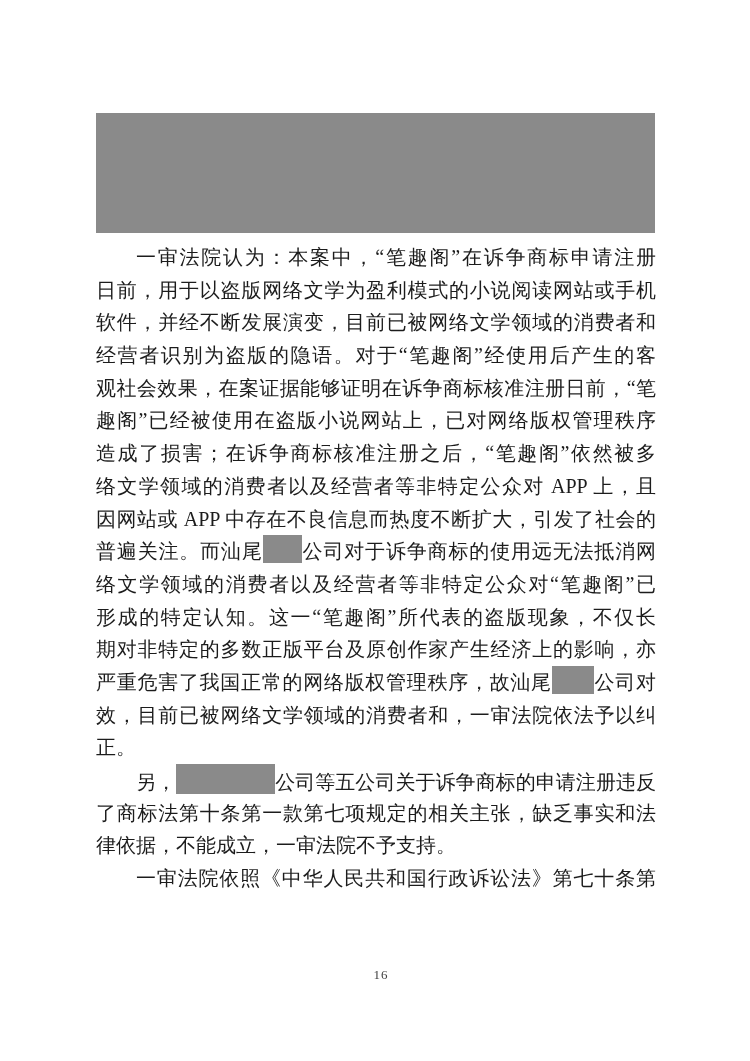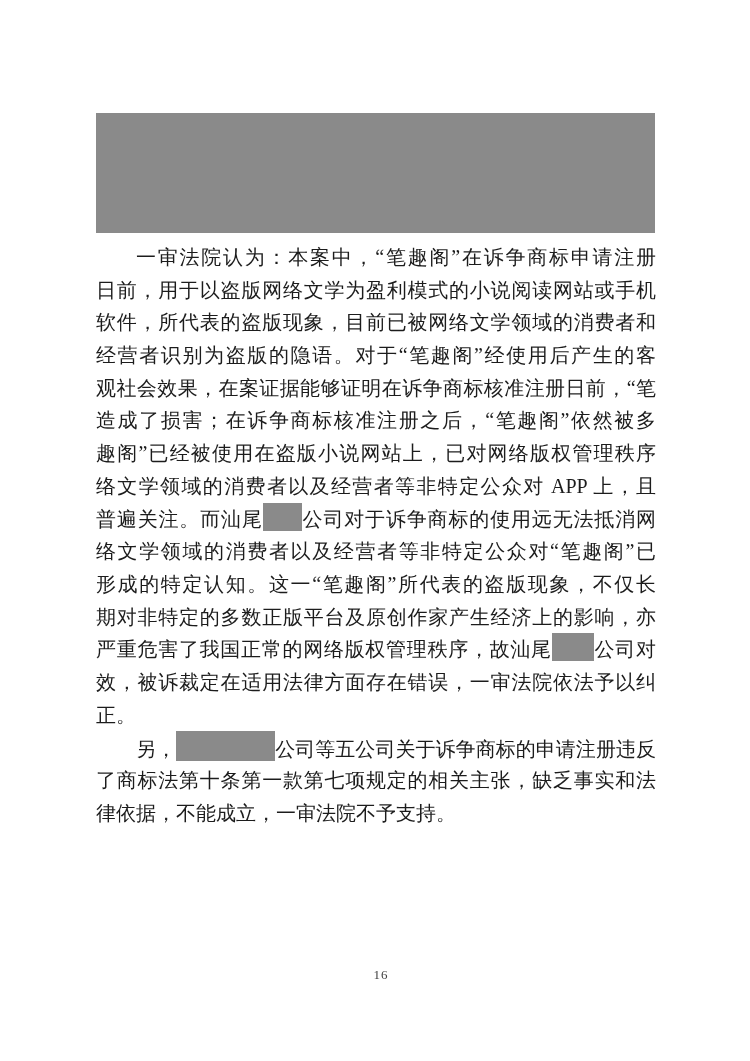--- a/index.html
+++ b/index.html
@@ -58,31 +58,33 @@
   }
 </style>
 </head>
 <body>
 
 <div class="page">
   <div class="top-redaction" style="background: rgb(138, 138, 138); left: 96px; top: 113px; width: 559px; height: 120px;"></div>
   <div class="text-block" id="text-block" style="color: rgb(28, 28, 28);">
       <div class="line flush indent"><span>一审法院认为：本案中，“笔趣阁”在诉争商标申请注册</span></div>
       <div class="line flush"><span>日前，用于以盗版网络文学为盈利模式的小说阅读网站或手机</span></div>
-      <div class="line flush"><span>软件，所代表的盗版现象，目前已被网络文学领域的消费者和</span></div>
+      <div class="line flush"><span>软件，并经不断发展演变，目前已被网络文学领域的消费者和</span></div>
       <div class="line flush"><span>经营者识别为盗版的隐语。对于“笔趣阁”经使用后产生的客</span></div>
       <div class="line flush"><span>观社会效果，在案证据能够证明在诉争商标核准注册日前，“笔</span></div>
+      <div class="line flush"><span>趣阁”已经被使用在盗版小说网站上，已对网络版权管理秩序</span></div>
       <div class="line flush"><span>造成了损害；在诉争商标核准注册之后，“笔趣阁”依然被多</span></div>
-      <div class="line flush"><span>趣阁”已经被使用在盗版小说网站上，已对网络版权管理秩序</span></div>
       <div class="line flush"><span>络文学领域的消费者以及经营者等非特定公众对 APP 上，且</span></div>
+      <div class="line flush"><span>因网站或 APP 中存在不良信息而热度不断扩大，引发了社会的</span></div>
       <div class="line flush"><span>普遍关注。而汕尾</span><span class="redact-inline" style="width: 39px; height: 28px; background: rgb(138, 138, 138);"></span><span>公司对于诉争商标的使用远无法抵消网</span></div>
       <div class="line flush"><span>络文学领域的消费者以及经营者等非特定公众对“笔趣阁”已</span></div>
       <div class="line flush"><span>形成的特定认知。这一“笔趣阁”所代表的盗版现象，不仅长</span></div>
       <div class="line flush"><span>期对非特定的多数正版平台及原创作家产生经济上的影响，亦</span></div>
       <div class="line flush"><span>严重危害了我国正常的网络版权管理秩序，故汕尾</span><span class="redact-inline" style="width: 42px; height: 28px; background: rgb(138, 138, 138);"></span><span>公司对</span></div>
-      <div class="line flush"><span>效，被诉裁定在适用法律方面存在错误，一审法院依法予以纠</span></div>
+      <div class="line flush"><span>效，目前已被网络文学领域的消费者和，一审法院依法予以纠</span></div>
       <div class="line short"><span>正。</span></div>
       <div class="line flush indent"><span>另，</span><span class="redact-inline" style="width: 99px; height: 30px; background: rgb(138, 138, 138);"></span><span>公司等五公司关于诉争商标的申请注册违反</span></div>
       <div class="line flush"><span>了商标法第十条第一款第七项规定的相关主张，缺乏事实和法</span></div>
       <div class="line short"><span>律依据，不能成立，一审法院不予支持。</span></div>
+      <div class="line flush indent"><span>一审法院依照《中华人民共和国行政诉讼法》第七十条第</span></div>
     </div>
   <div class="page-number">16</div>
 </div>
 
 </body></html>

